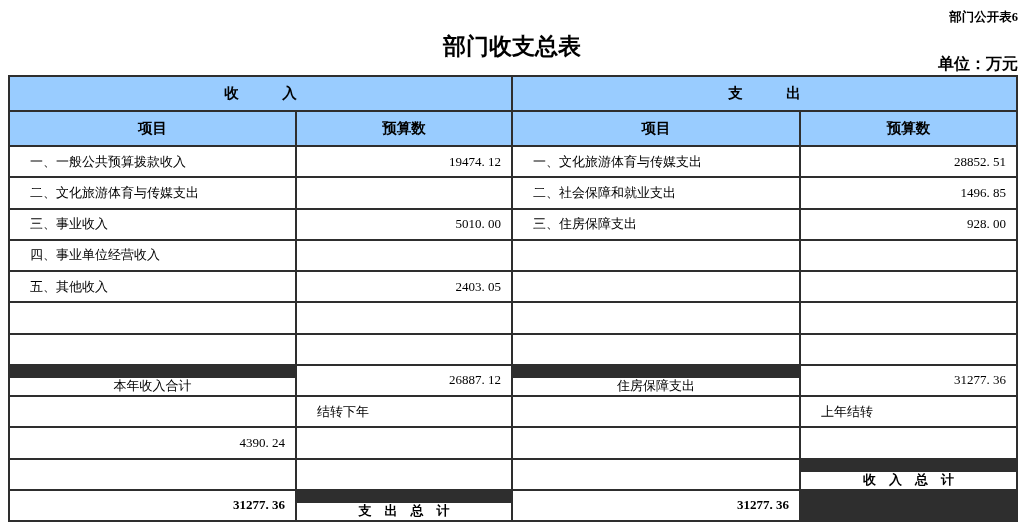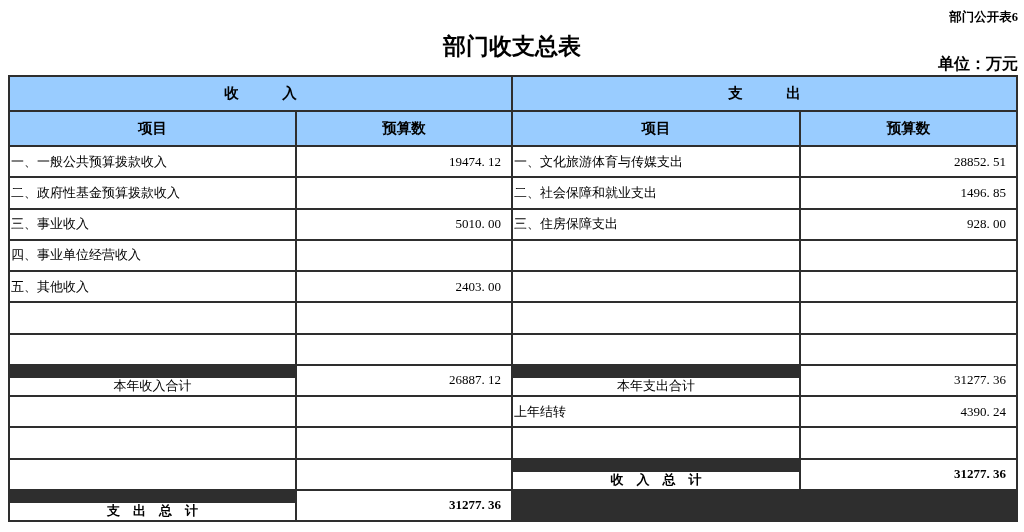--- a/index.html
+++ b/index.html
@@ -15,21 +15,21 @@
   .budget-table { position:absolute; left:8px; top:75px; width:1010px; height:447px;
                   background:#2e2e2e; padding:2px; display:grid;
                   grid-template-columns:285px 214px 286px 215px;
                   grid-template-rows:33px 33px repeat(12, 1fr);
                   gap:2px; }
   .cell { background:#fff; display:flex; align-items:center; font-size:13px;
           white-space:nowrap; overflow:hidden; }
   .head { background:#99CCFF; justify-content:center; font-weight:700; font-size:14.5px; }
   .sec-left  { grid-column:1 / 3; }
   .sec-right { grid-column:3 / 5; }
-  .item  { padding-left:1px; }
+  .item  { padding-left:20px; }
   .value { justify-content:flex-end; padding-right:10px; }
   .center { justify-content:center; padding-left:0;margin-top:12px; }
   .bold { font-weight:700; }
 </style>
 </head>
 <body>
 
 <div class="page">
 
   <div class="doc-label">部门公开表6</div>
@@ -44,56 +44,57 @@
     <div class="cell head">项目</div>
     <div class="cell head">预算数</div>
     <div class="cell head">项目</div>
     <div class="cell head">预算数</div>
 
     <div class="cell item">一、一般公共预算拨款收入</div>
     <div class="cell value">19474. 12</div>
     <div class="cell item">一、文化旅游体育与传媒支出</div>
     <div class="cell value">28852. 51</div>
 
-    <div class="cell item">二、政府性基金预算拨款收入</div>
+    <div class="cell item">二、文化旅游体育与传媒支出</div>
     <div class="cell value"></div>
     <div class="cell item">二、社会保障和就业支出</div>
     <div class="cell value">1496. 85</div>
 
     <div class="cell item">三、事业收入</div>
     <div class="cell value">5010. 00</div>
     <div class="cell item">三、住房保障支出</div>
     <div class="cell value">928. 00</div>
 
     <div class="cell item">四、事业单位经营收入</div>
     <div class="cell value"></div>
     <div class="cell item"></div>
     <div class="cell value"></div>
 
     <div class="cell item">五、其他收入</div>
-    <div class="cell value">2403. 00</div>
+    <div class="cell value">2403. 05</div>
     <div class="cell item"></div>
     <div class="cell value"></div>
 
     <div class="cell item"></div>
     <div class="cell value"></div>
     <div class="cell item"></div>
     <div class="cell value"></div>
 
     <div class="cell item"></div>
     <div class="cell value"></div>
     <div class="cell item"></div>
     <div class="cell value"></div>
 
     <div class="cell item center">本年收入合计</div>
     <div class="cell value">26887. 12</div>
-    <div class="cell item center">本年支出合计</div>
+    <div class="cell item center">住房保障支出</div>
     <div class="cell value">31277. 36</div>
 
     <div class="cell value"></div>
+    <div class="cell item">结转下年</div>
     <div class="cell value"></div>
 
     <div class="cell item">上年结转</div>
     <div class="cell value">4390. 24</div>
     <div class="cell item"></div>
     <div class="cell value"></div>
 
     <div class="cell item"></div>
     <div class="cell value"></div>
     <div class="cell item"></div>

